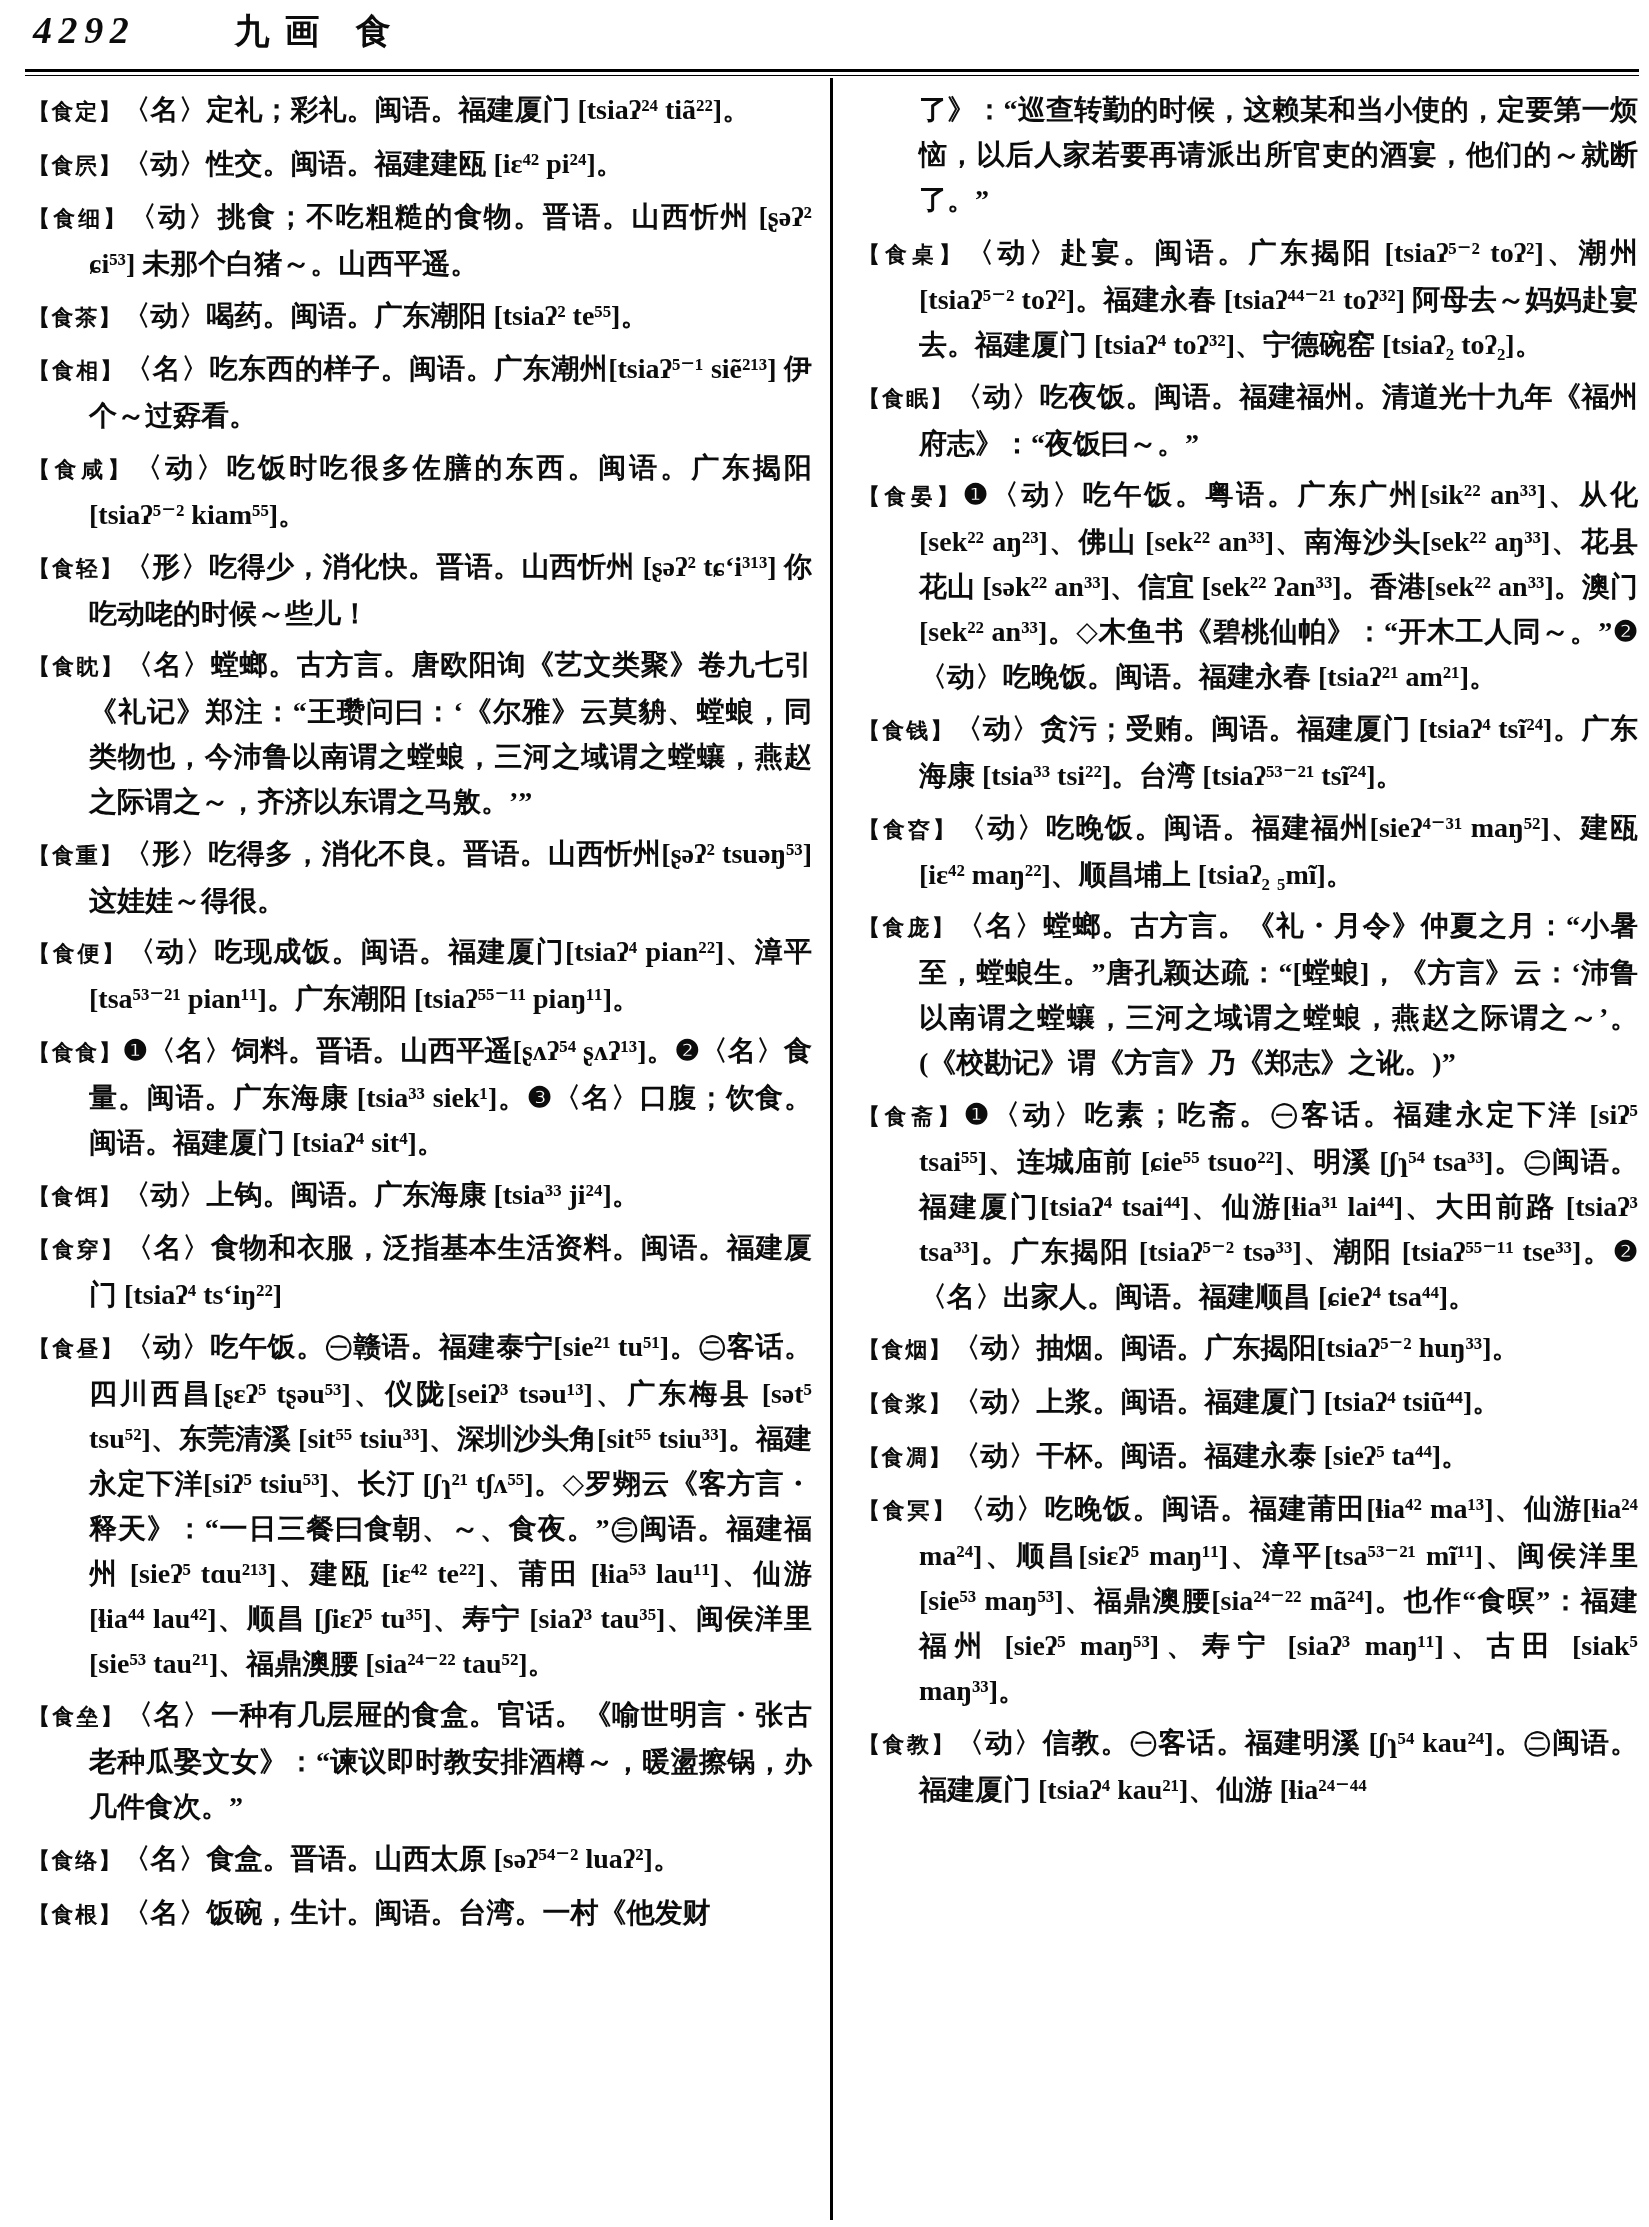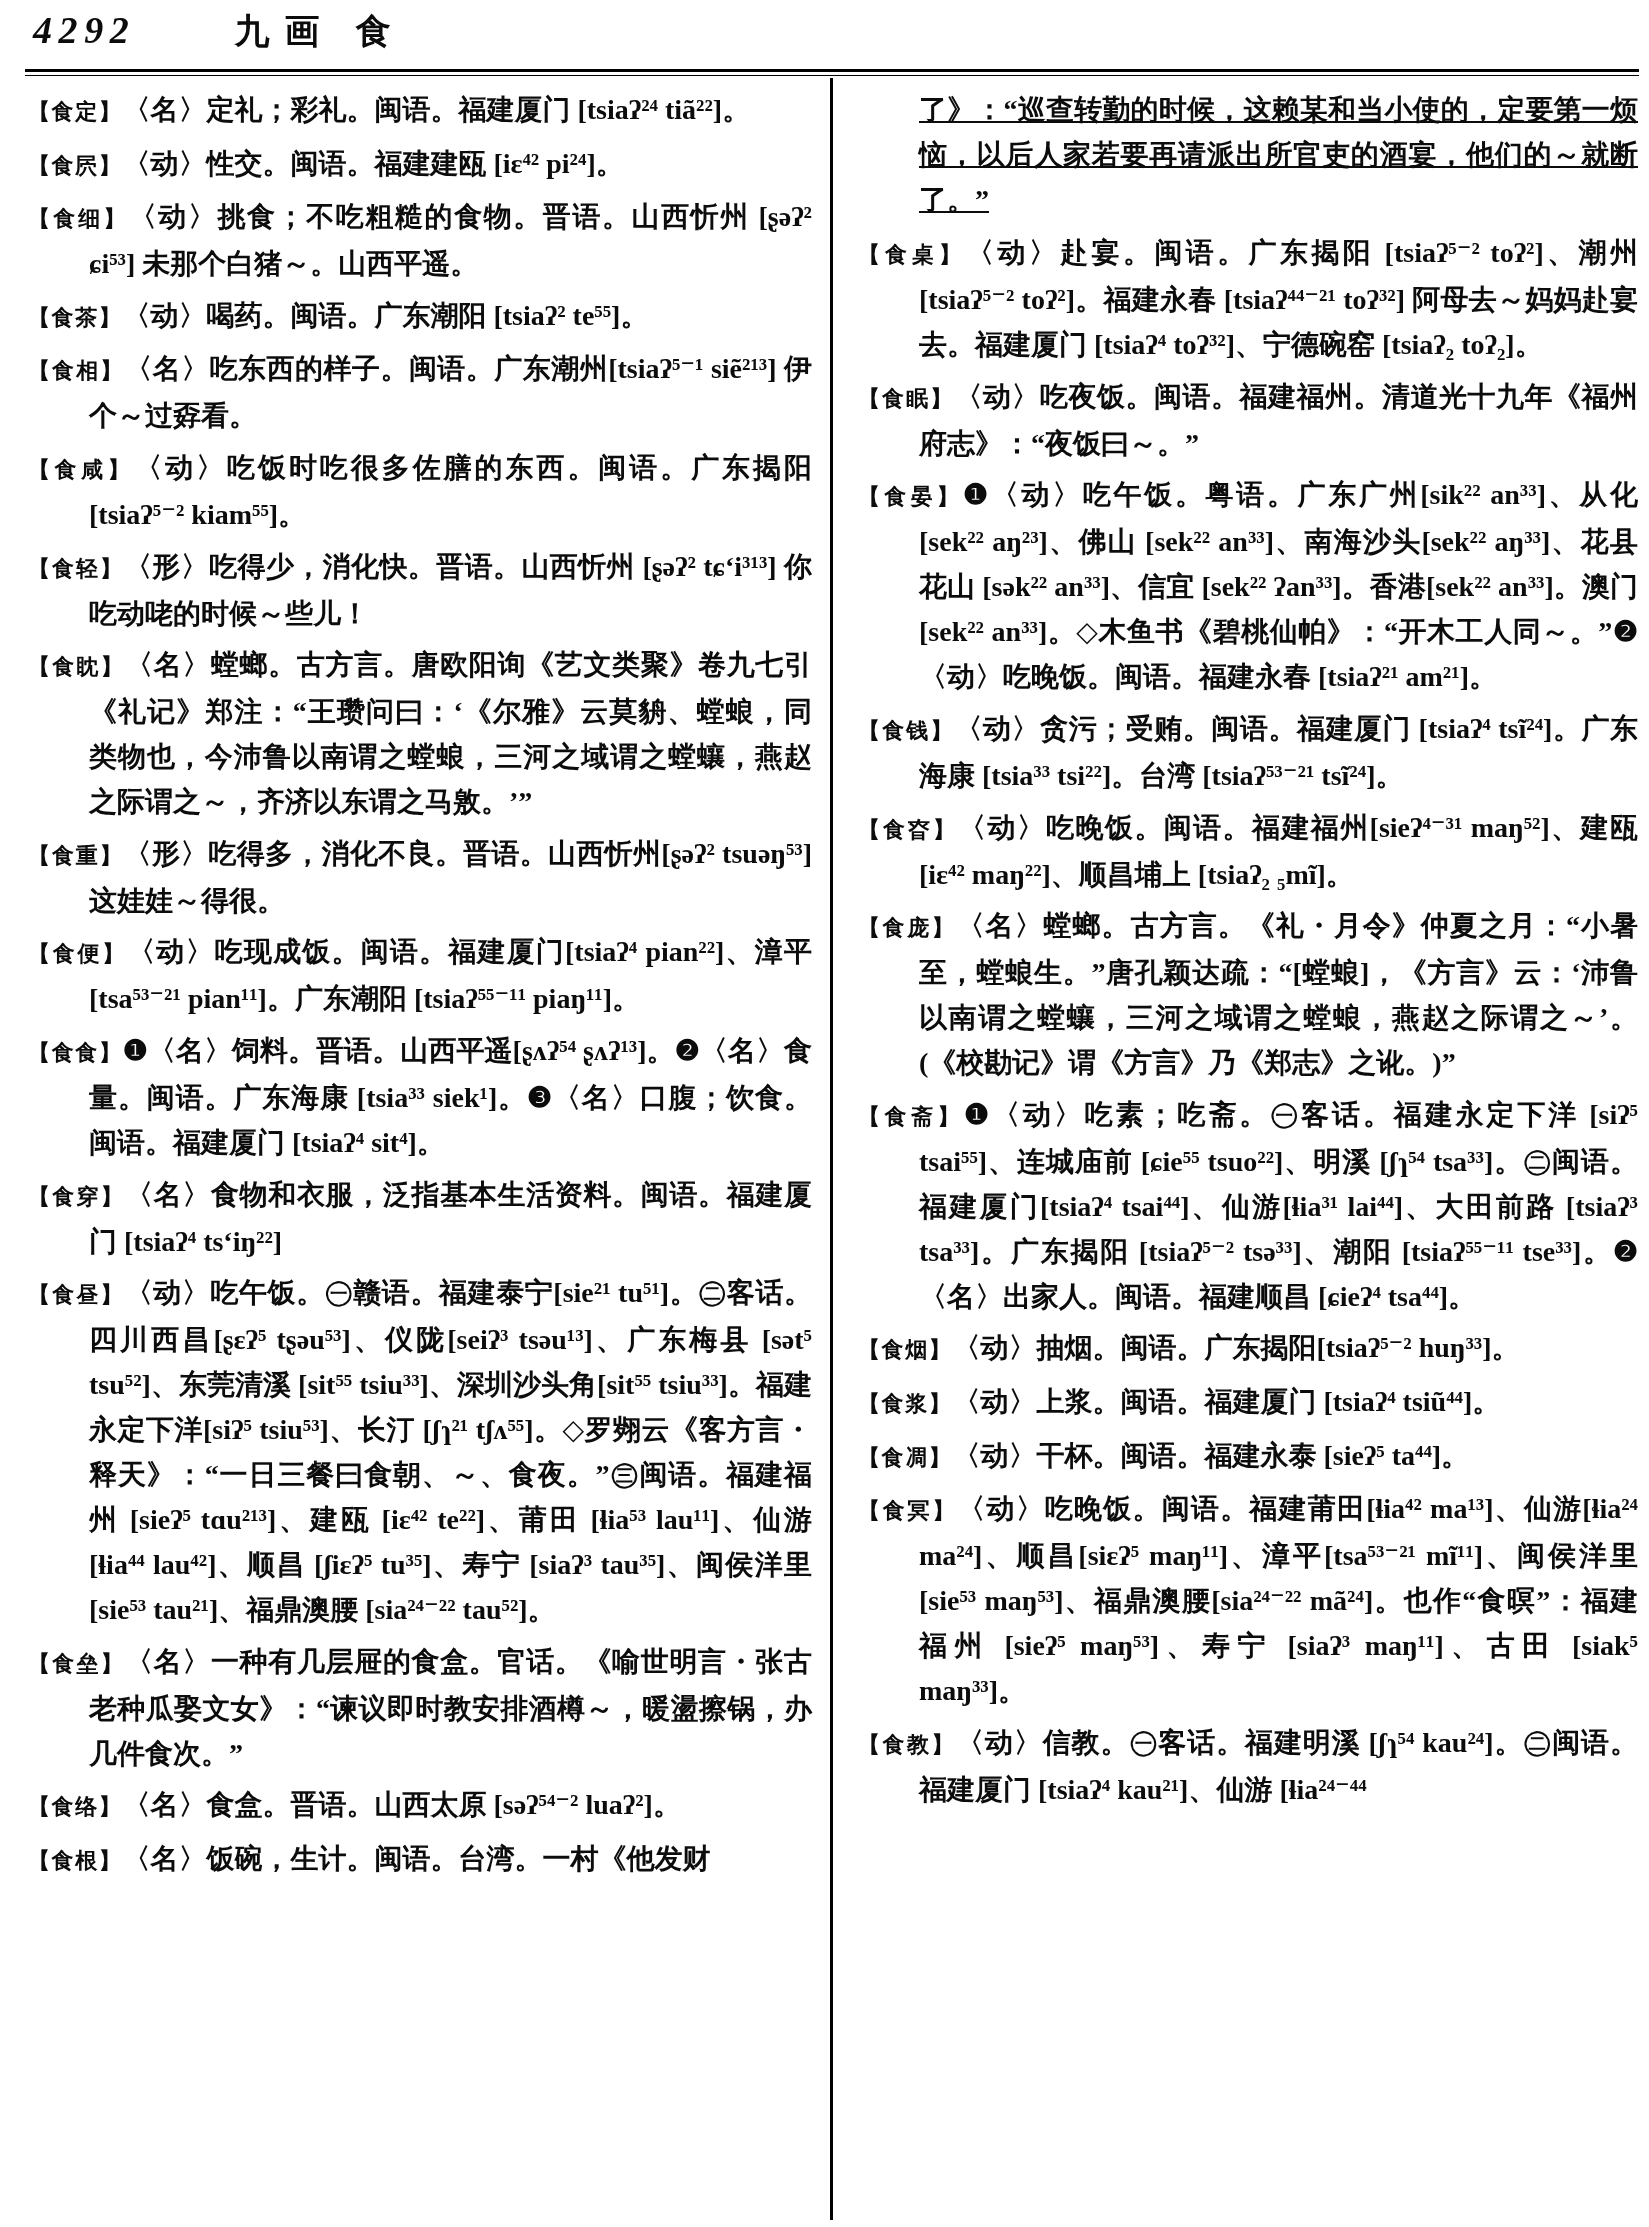--- a/index.html
+++ b/index.html
@@ -15,21 +15,21 @@
   .radical{font-size:35px;margin-left:21.4px;}
   .rule{
     position:absolute;left:25px;width:1614px;top:69px;height:2.5px;
     border-top:3.3px solid #000;border-bottom:0.8px solid #000;
   }
   .divider{position:absolute;left:830px;top:78px;height:2142px;width:2.5px;background:#000;}
   .col{position:absolute;top:87px;font-size:28px;line-height:45px;text-align:justify;font-weight:bold;}
   .col-left{left:28px;width:784px;}
   .col-right{left:858px;width:780px;}
   .entry{margin:0 0 6.6px 0;padding-left:61px;text-indent:-61px;}
-  .entry.cont{text-indent:0;margin-bottom:8.2px;text-decoration:underline;}
+  .entry.cont{text-indent:0;margin-bottom:8.2px;}
   .hw{font-size:22px;letter-spacing:1.6px;}
   .bd{}
 </style>
 </head>
 <body>
 
 <div class="header">
   <span class="pagenum">4292</span><span class="section">九画</span><span class="radical">食</span>
 </div>
 <div class="rule"></div>
@@ -40,20 +40,21 @@
   <p class="entry"><span class="hw">【食屄】</span><span class="bd">〈动〉性交。闽语。福建建瓯 [iɛ⁴² pi²⁴]。</span></p>
   <p class="entry"><span class="hw">【食细】</span><span class="bd">〈动〉挑食；不吃粗糙的食物。晋语。山西忻州 [ʂəʔ² ɕi⁵³] 未那个白猪～。山西平遥。</span></p>
   <p class="entry"><span class="hw">【食茶】</span><span class="bd">〈动〉喝药。闽语。广东潮阳 [tsiaʔ² te⁵⁵]。</span></p>
   <p class="entry"><span class="hw">【食相】</span><span class="bd">〈名〉吃东西的样子。闽语。广东潮州[tsiaʔ⁵⁻¹ siẽ²¹³] 伊个～过孬看。</span></p>
   <p class="entry"><span class="hw">【食咸】</span><span class="bd">〈动〉吃饭时吃很多佐膳的东西。闽语。广东揭阳 [tsiaʔ⁵⁻² kiam⁵⁵]。</span></p>
   <p class="entry"><span class="hw">【食轻】</span><span class="bd">〈形〉吃得少，消化快。晋语。山西忻州 [ʂəʔ² tɕʻi³¹³] 你吃动咾的时候～些儿！</span></p>
   <p class="entry"><span class="hw">【食眈】</span><span class="bd">〈名〉螳螂。古方言。唐欧阳询《艺文类聚》卷九七引《礼记》郑注：“王瓒问曰：‘《尔雅》云莫貈、螳蜋，同类物也，今沛鲁以南谓之螳蜋，三河之域谓之螳蠰，燕赵之际谓之～，齐济以东谓之马敫。’”</span></p>
   <p class="entry"><span class="hw">【食重】</span><span class="bd">〈形〉吃得多，消化不良。晋语。山西忻州[ʂəʔ² tsuəŋ⁵³] 这娃娃～得很。</span></p>
   <p class="entry"><span class="hw">【食便】</span><span class="bd">〈动〉吃现成饭。闽语。福建厦门[tsiaʔ⁴ pian²²]、漳平 [tsa⁵³⁻²¹ pian¹¹]。广东潮阳 [tsiaʔ⁵⁵⁻¹¹ piaŋ¹¹]。</span></p>
   <p class="entry"><span class="hw">【食食】</span><span class="bd">❶〈名〉饲料。晋语。山西平遥[ʂʌʔ⁵⁴ ʂʌʔ¹³]。❷〈名〉食量。闽语。广东海康 [tsia³³ siek¹]。❸〈名〉口腹；饮食。闽语。福建厦门 [tsiaʔ⁴ sit⁴]。</span></p>
+  <p class="entry"><span class="hw">【食饵】</span><span class="bd">〈动〉上钩。闽语。广东海康 [tsia³³ ji²⁴]。</span></p>
   <p class="entry"><span class="hw">【食穿】</span><span class="bd">〈名〉食物和衣服，泛指基本生活资料。闽语。福建厦门 [tsiaʔ⁴ tsʻiŋ²²]</span></p>
   <p class="entry"><span class="hw">【食昼】</span><span class="bd">〈动〉吃午饭。㊀赣语。福建泰宁[sie²¹ tu⁵¹]。㊁客话。四川西昌[ʂɛʔ⁵ tʂəu⁵³]、仪陇[seiʔ³ tsəu¹³]、广东梅县 [sət⁵ tsu⁵²]、东莞清溪 [sit⁵⁵ tsiu³³]、深圳沙头角[sit⁵⁵ tsiu³³]。福建永定下洋[siʔ⁵ tsiu⁵³]、长汀 [ʃɿ²¹ tʃʌ⁵⁵]。◇罗翙云《客方言・释天》：“一日三餐曰食朝、～、食夜。”㊂闽语。福建福州 [sieʔ⁵ tɑu²¹³]、建瓯 [iɛ⁴² te²²]、莆田 [ɬia⁵³ lau¹¹]、仙游 [ɬia⁴⁴ lau⁴²]、顺昌 [ʃiɛʔ⁵ tu³⁵]、寿宁 [siaʔ³ tau³⁵]、闽侯洋里[sie⁵³ tau²¹]、福鼎澳腰 [sia²⁴⁻²² tau⁵²]。</span></p>
   <p class="entry"><span class="hw">【食垒】</span><span class="bd">〈名〉一种有几层屉的食盒。官话。《喻世明言・张古老种瓜娶文女》：“谏议即时教安排酒樽～，暖盪擦锅，办几件食次。”</span></p>
   <p class="entry"><span class="hw">【食络】</span><span class="bd">〈名〉食盒。晋语。山西太原 [səʔ⁵⁴⁻² luaʔ²]。</span></p>
   <p class="entry"><span class="hw">【食根】</span><span class="bd">〈名〉饭碗，生计。闽语。台湾。一村《他发财</span></p>
 </div>
 
 <div class="col col-right">
   <p class="entry cont"><span class="bd">了》：“巡查转勤的时候，这赖某和当小使的，定要第一烦恼，以后人家若要再请派出所官吏的酒宴，他们的～就断了。”</span></p>
   <p class="entry"><span class="hw">【食桌】</span><span class="bd">〈动〉赴宴。闽语。广东揭阳 [tsiaʔ⁵⁻² toʔ²]、潮州 [tsiaʔ⁵⁻² toʔ²]。福建永春 [tsiaʔ⁴⁴⁻²¹ toʔ³²] 阿母去～妈妈赴宴去。福建厦门 [tsiaʔ⁴ toʔ³²]、宁德碗窑 [tsiaʔ₂ toʔ₂]。</span></p>

